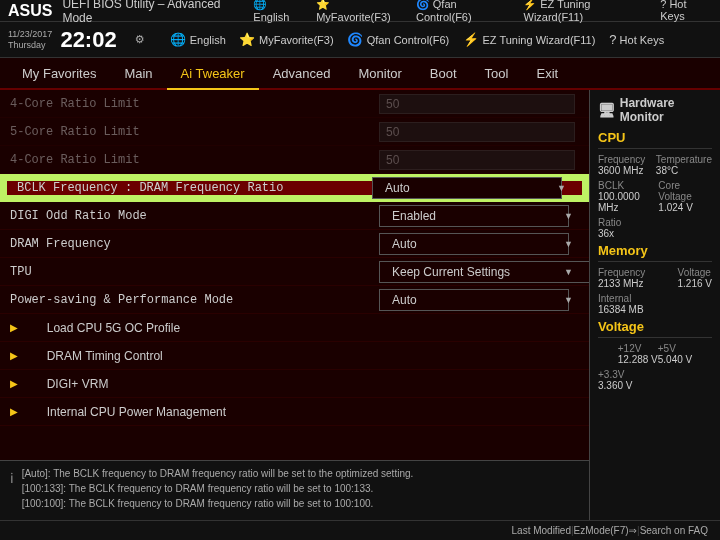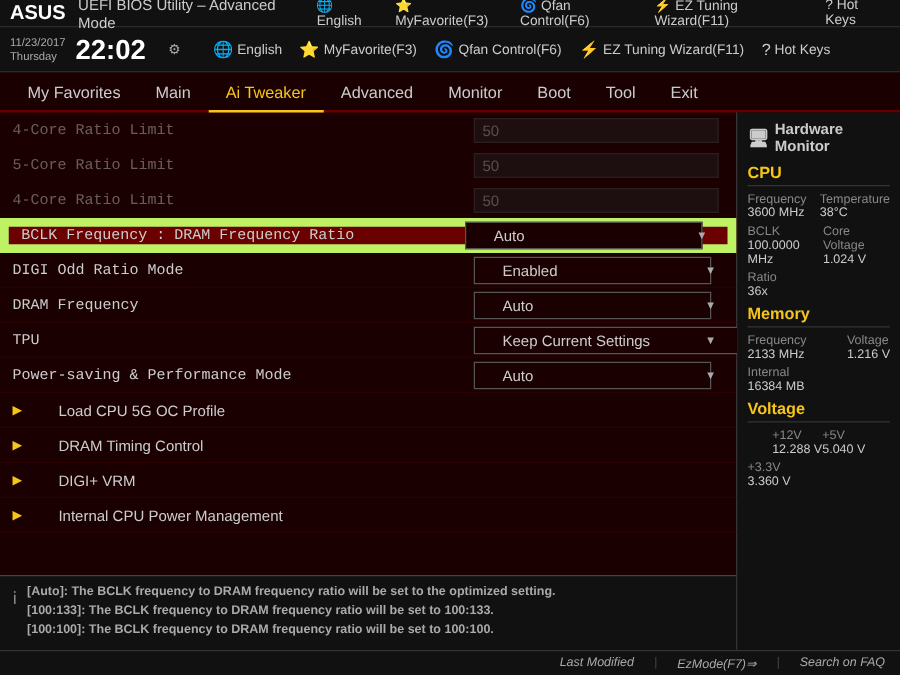--- a/index.html
+++ b/index.html
@@ -157,21 +157,21 @@
       padding: 2px 6px;
       width: 196px;
       height: 20px;
       text-align: left;
     }
     .setting-select {
       background: #1a0000;
       border: 1px solid #555;
       color: #ccc;
       font-size: 12px;
-      padding: 2px 22px;
+      padding: 2px 12px;
       width: 200px;
       height: 22px;
       appearance: none;
       -webkit-appearance: none;
       position: relative;
     }
     .select-wrapper {
       position: relative;
       display: inline-block;
       width: 200px;
@@ -215,21 +215,21 @@
       color: #aaa;
       display: flex;
       gap: 8px;
       min-height: 60px;
     }
     #info-icon {
       color: #888;
       font-size: 14px;
       margin-top: 2px;
     }
-    #info-text { flex: 1; line-height: 1.5; font-weight: bold; }
+    #info-text { flex: 1; line-height: 1.5; }
 
     
     #right-panel {
       width: 130px;
       background: #111;
       padding: 6px 8px;
       overflow-y: auto;
       font-size: 11px;
     }
     #right-panel::-webkit-scrollbar { width: 4px; }
@@ -265,22 +265,20 @@
       display: flex;
       align-items: center;
       justify-content: space-between;
       padding: 0 12px;
       font-size: 10px;
       color: #888;
       border-top: 1px solid #333;
     }
     #bottom-right {
       display: flex;
-      gap: 16px;
-      font-style: italic;
     }
     .bottom-btn {
       cursor: pointer;
       color: #aaa;
     }
   </style>
 </head>
 <body>
 
 <div id="top-bar">

